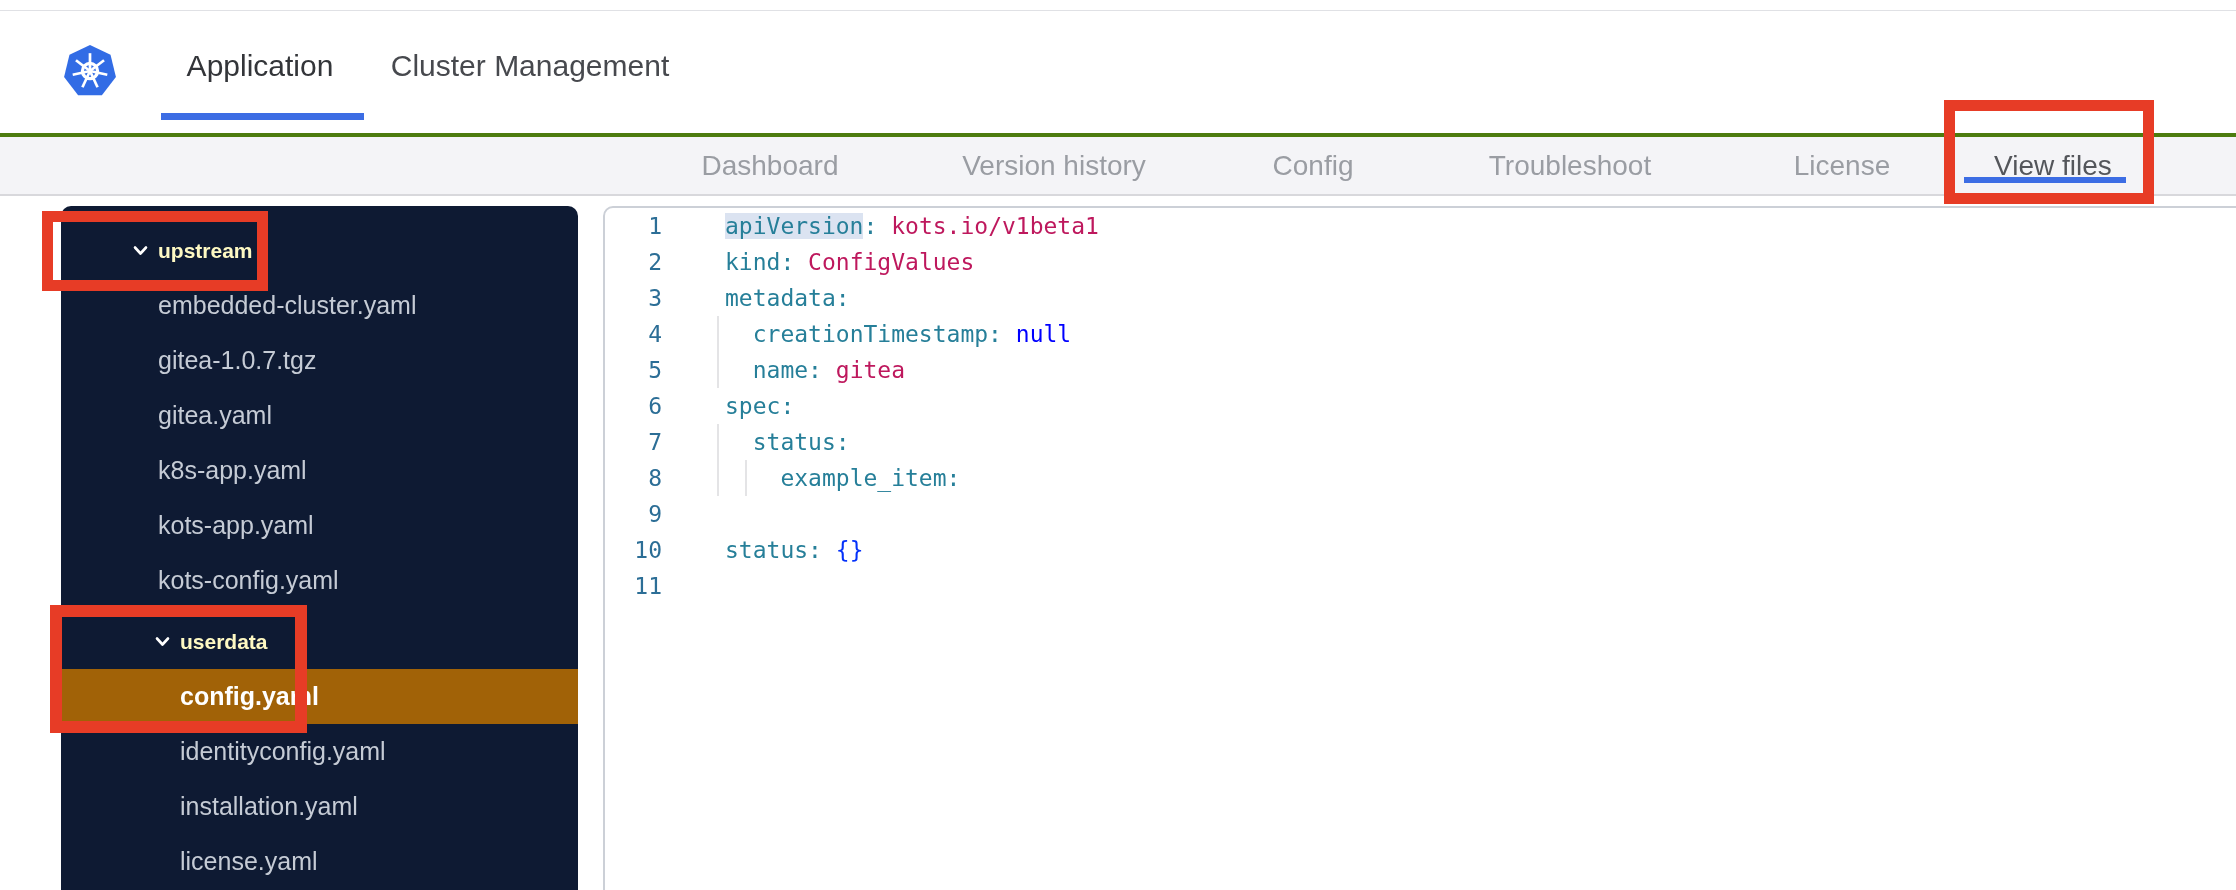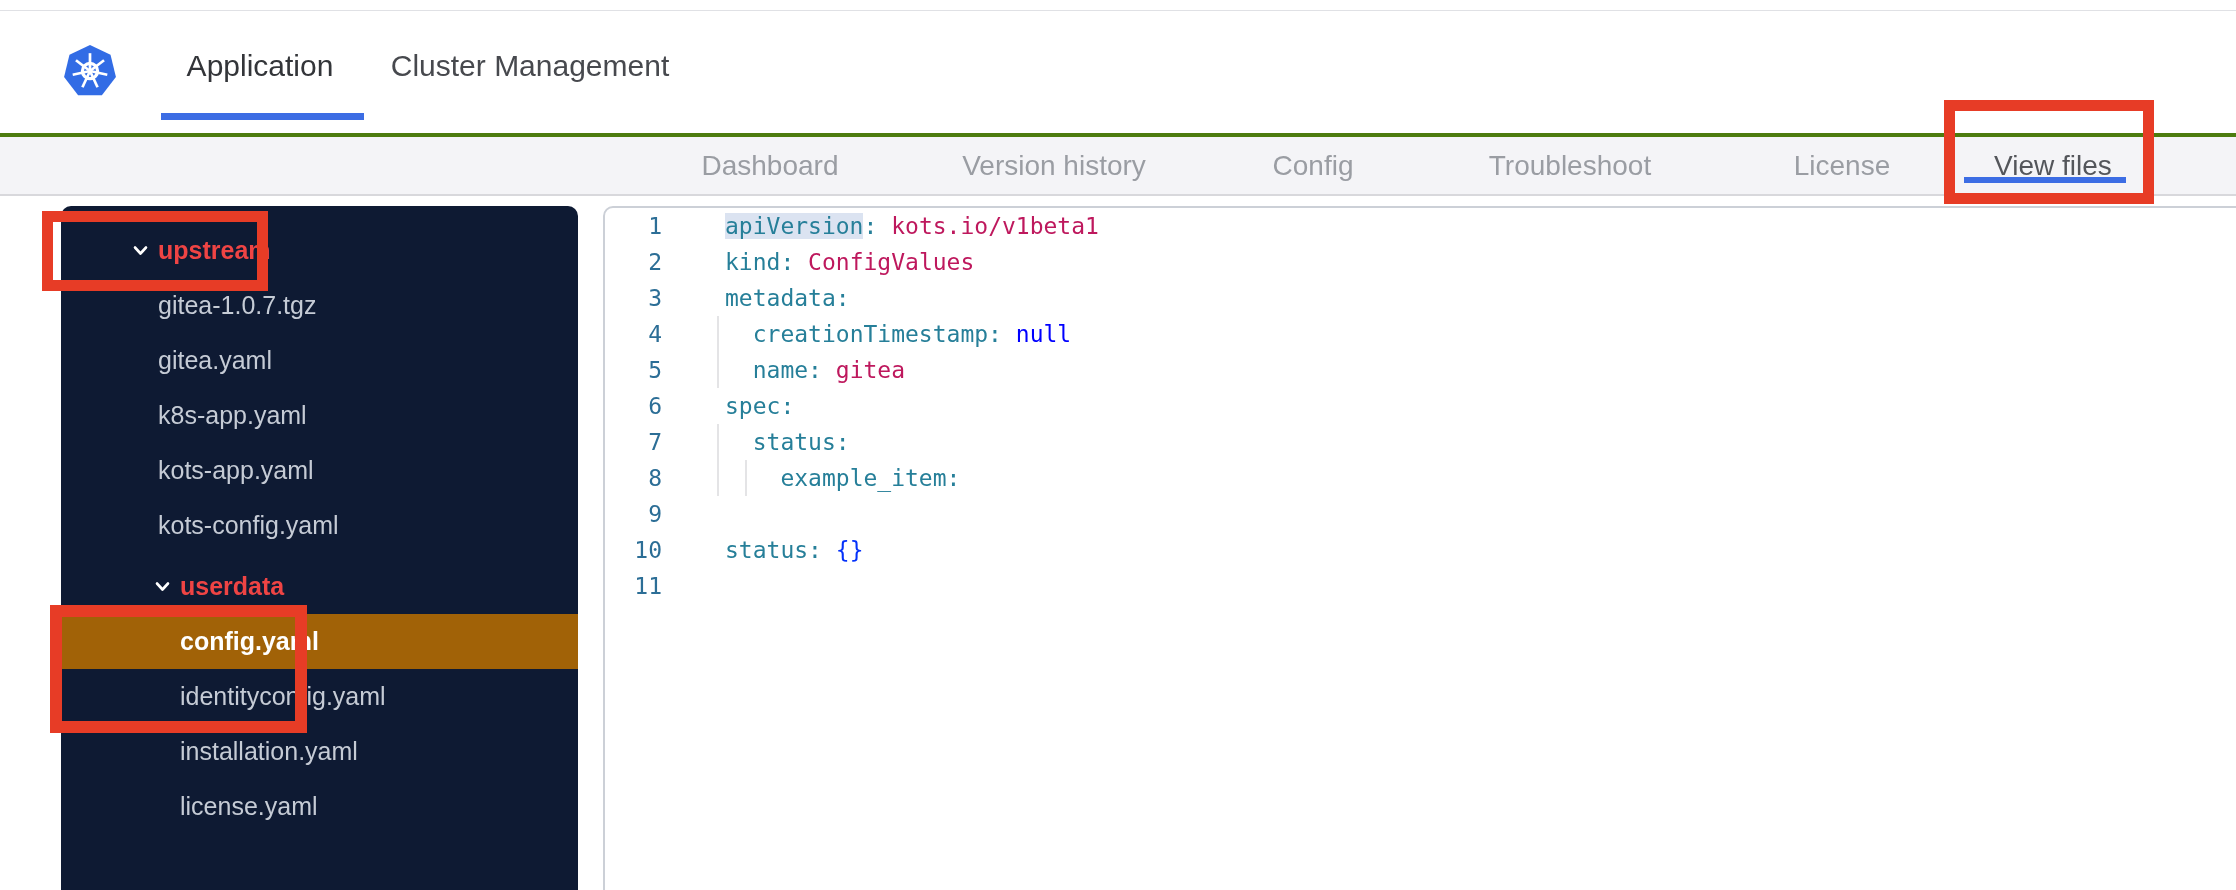--- a/index.html
+++ b/index.html
@@ -30,21 +30,21 @@
   }
   .subnav-tab.active{color:#54565b;margin-left:8px;}
   .vf-underline{position:absolute;left:1964px;top:177px;width:162px;height:6px;background:#3c6de4;}
   
   .sidebar{
     position:absolute;left:61px;top:206px;width:517px;bottom:0;
     background:#0e1a33;border-radius:10px 10px 0 0;
     padding-top:17px;box-sizing:border-box;overflow:hidden;
   }
   .tree-row{height:55px;display:flex;align-items:center;cursor:pointer;box-sizing:border-box;}
-  .tree-row.folder{font-weight:bold;color:#ef4444;font-size:25px;}
+  .tree-row.folder{font-weight:bold;color:#fef9c3;font-size:21px;}
   .tree-row.file{color:#c5cbd5;font-size:25px;}
   .tree-row.file.selected{color:#ffffff;font-weight:bold;background:#a16207;}
   .tree-row .chev{display:inline-flex;margin-right:8px;}
   .lv0.folder{padding-left:70px;}
   .lv0.file{padding-left:97px;}
   .lv1.folder{padding-left:92px;}
   .lv1.file{padding-left:119px;}
   .tree-row.group-start{margin-top:6px;}
   
   .editor{
@@ -110,20 +110,23 @@
 <div class="sidebar">
     <div class="tree-row folder lv0">
       <span class="chev">
         <svg width="19" height="19" viewBox="0 0 19 19">
           <polyline points="4,6.5 9.5,12.5 15,6.5" stroke="#ffffff" stroke-width="2.6" fill="none" stroke-linecap="round" stroke-linejoin="round"></polyline>
         </svg>
       </span>
       <span>upstream</span>
     </div>
     <div class="tree-row file lv0">
+      <span>embedded-cluster.yaml</span>
+    </div>
+    <div class="tree-row file lv0">
       <span>gitea-1.0.7.tgz</span>
     </div>
     <div class="tree-row file lv0">
       <span>gitea.yaml</span>
     </div>
     <div class="tree-row file lv0">
       <span>k8s-app.yaml</span>
     </div>
     <div class="tree-row file lv0">
       <span>kots-app.yaml</span>

